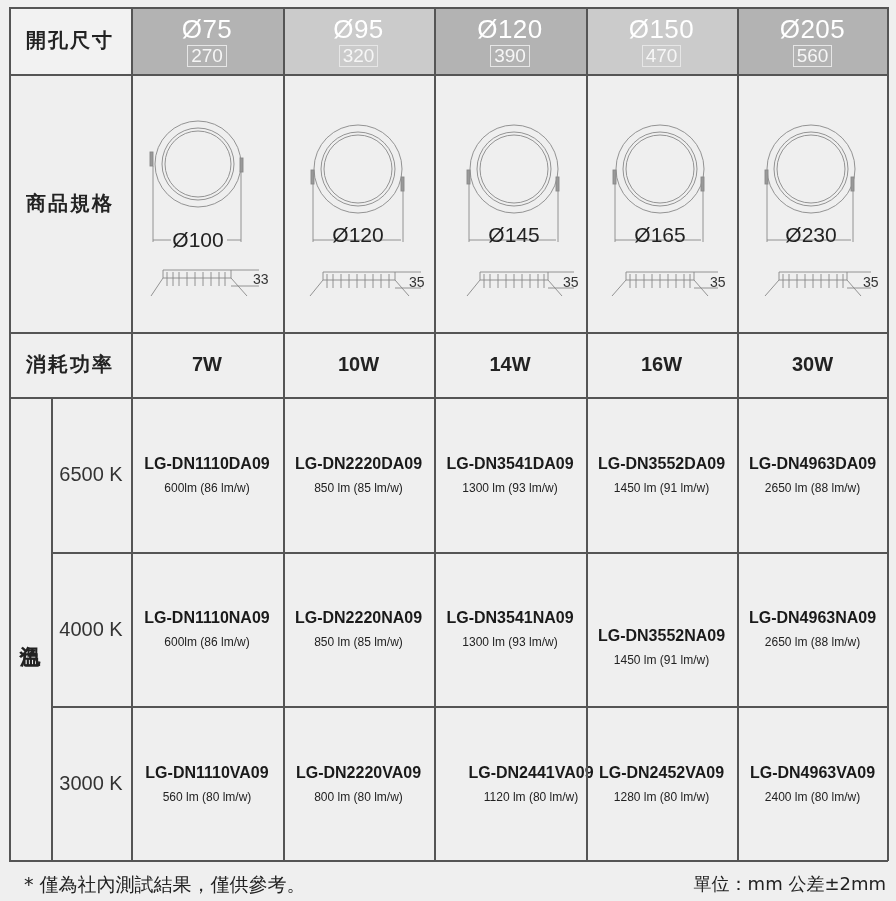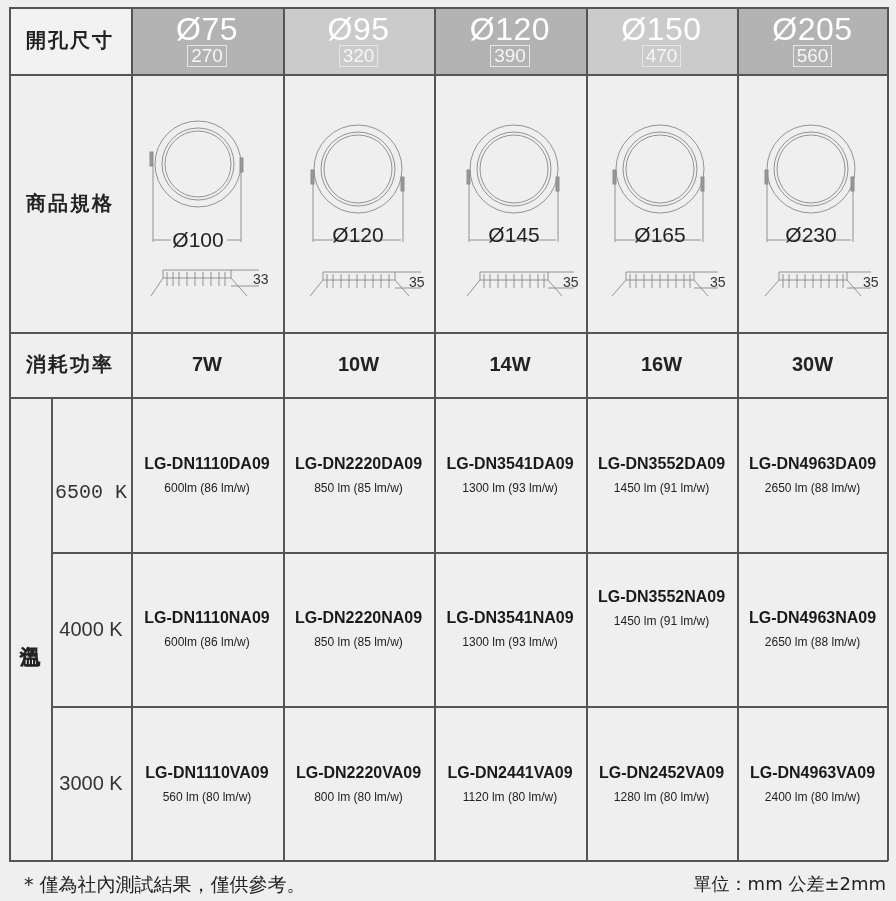--- a/index.html
+++ b/index.html
@@ -5,21 +5,21 @@
   html, body { margin:0; padding:0; }
   body {
     width:896px; height:901px; background:#efefef; position:relative; overflow:hidden;
     font-family:"Liberation Sans", "DejaVu Sans", sans-serif; color:#222;
   }
   .tbl { position:absolute; left:9px; top:7px; width:879px; height:854px; }
   .cell { position:absolute; box-sizing:border-box; display:flex; flex-direction:column; align-items:center; justify-content:center; }
   .line-h { position:absolute; height:1.5px; background:#555; }
   .line-v { position:absolute; width:1.5px; background:#555; }
   .hdr { color:#fff; }
-  .hdr .dia { font-size:32px; line-height:28px; font-weight:300; letter-spacing:0.5px; }
+  .hdr .dia { font-size:26px; line-height:28px; font-weight:300; letter-spacing:0.5px; }
   .hdr .box { margin-top:2px; border:1px solid #e6e6e6; font-size:19px; line-height:20px; padding:0 3px; color:#f6f6f6; }
   .rowlabel { font-family:"DejaVu Sans", sans-serif; font-weight:bold; font-size:20px; letter-spacing:2px; color:#222; }
   .power { font-weight:bold; font-size:20px; color:#222; }
   .model { font-weight:bold; font-size:16px; color:#1a1a1a; white-space:nowrap; }
   .lum { font-size:12px; margin-top:8px; color:#222; white-space:nowrap; }
   .temp { font-size:20px; color:#333; }
   .vlabel { font-family:"DejaVu Sans", sans-serif; font-weight:bold; font-size:21px; line-height:26px; color:#222; writing-mode:vertical-rl; text-orientation:upright; letter-spacing:0; }
   .foot { position:absolute; top:872px; font-family:"DejaVu Sans", sans-serif; font-size:19px; color:#222; white-space:nowrap; }
   svg text { font-family:"Liberation Sans", sans-serif; }
 </style>
@@ -214,21 +214,21 @@
       <span class="power">16W</span>
     </div>
   <div class="cell" style="left:728px;top:325px;width:151px;height:65px;">
       <span class="power">30W</span>
     </div>
 
   <div class="cell" style="left:0;top:390px;width:42px;height:464px;">
     <span class="vlabel">色溫</span>
   </div>
 
-  <div class="cell" style="left:42px;top:390px;width:80px;height:190px;font-family:Liberation Mono, monospace;">
+  <div class="cell" style="left:42px;top:372px;width:80px;height:190px;">
       <span class="temp">6500 K</span>
     </div>
   <div class="cell" style="left:122px;top:390px;width:152px;height:155px;">
       <span class="model">LG-DN1110DA09</span>
       <span class="lum">600lm (86 lm/w)</span>
     </div>
   <div class="cell" style="left:274px;top:390px;width:151px;height:155px;">
       <span class="model">LG-DN2220DA09</span>
       <span class="lum">850 lm (85 lm/w)</span>
     </div>
@@ -253,41 +253,41 @@
       <span class="lum">600lm (86 lm/w)</span>
     </div>
   <div class="cell" style="left:274px;top:545px;width:151px;height:154px;">
       <span class="model">LG-DN2220NA09</span>
       <span class="lum">850 lm (85 lm/w)</span>
     </div>
   <div class="cell" style="left:425px;top:545px;width:152px;height:154px;">
       <span class="model">LG-DN3541NA09</span>
       <span class="lum">1300 lm (93 lm/w)</span>
     </div>
-  <div class="cell" style="left:577px;top:524px;width:151px;height:154px;">
+  <div class="cell" style="left:577px;top:563px;width:151px;height:154px;">
       <span class="model">LG-DN3552NA09</span>
       <span class="lum">1450 lm (91 lm/w)</span>
     </div>
   <div class="cell" style="left:728px;top:545px;width:151px;height:154px;">
       <span class="model">LG-DN4963NA09</span>
       <span class="lum">2650 lm (88 lm/w)</span>
     </div>
 
   <div class="cell" style="left:42px;top:699px;width:80px;height:155px;">
       <span class="temp">3000 K</span>
     </div>
   <div class="cell" style="left:122px;top:699px;width:152px;height:155px;">
       <span class="model">LG-DN1110VA09</span>
       <span class="lum">560 lm (80 lm/w)</span>
     </div>
   <div class="cell" style="left:274px;top:699px;width:151px;height:155px;">
       <span class="model">LG-DN2220VA09</span>
       <span class="lum">800 lm (80 lm/w)</span>
     </div>
-  <div class="cell" style="left:425px;top:699px;width:152px;height:155px;">
+  <div class="cell" style="left:446px;top:699px;width:152px;height:155px;">
       <span class="model">LG-DN2441VA09</span>
       <span class="lum">1120 lm (80 lm/w)</span>
     </div>
   <div class="cell" style="left:577px;top:699px;width:151px;height:155px;">
       <span class="model">LG-DN2452VA09</span>
       <span class="lum">1280 lm (80 lm/w)</span>
     </div>
   <div class="cell" style="left:728px;top:699px;width:151px;height:155px;">
       <span class="model">LG-DN4963VA09</span>
       <span class="lum">2400 lm (80 lm/w)</span>

